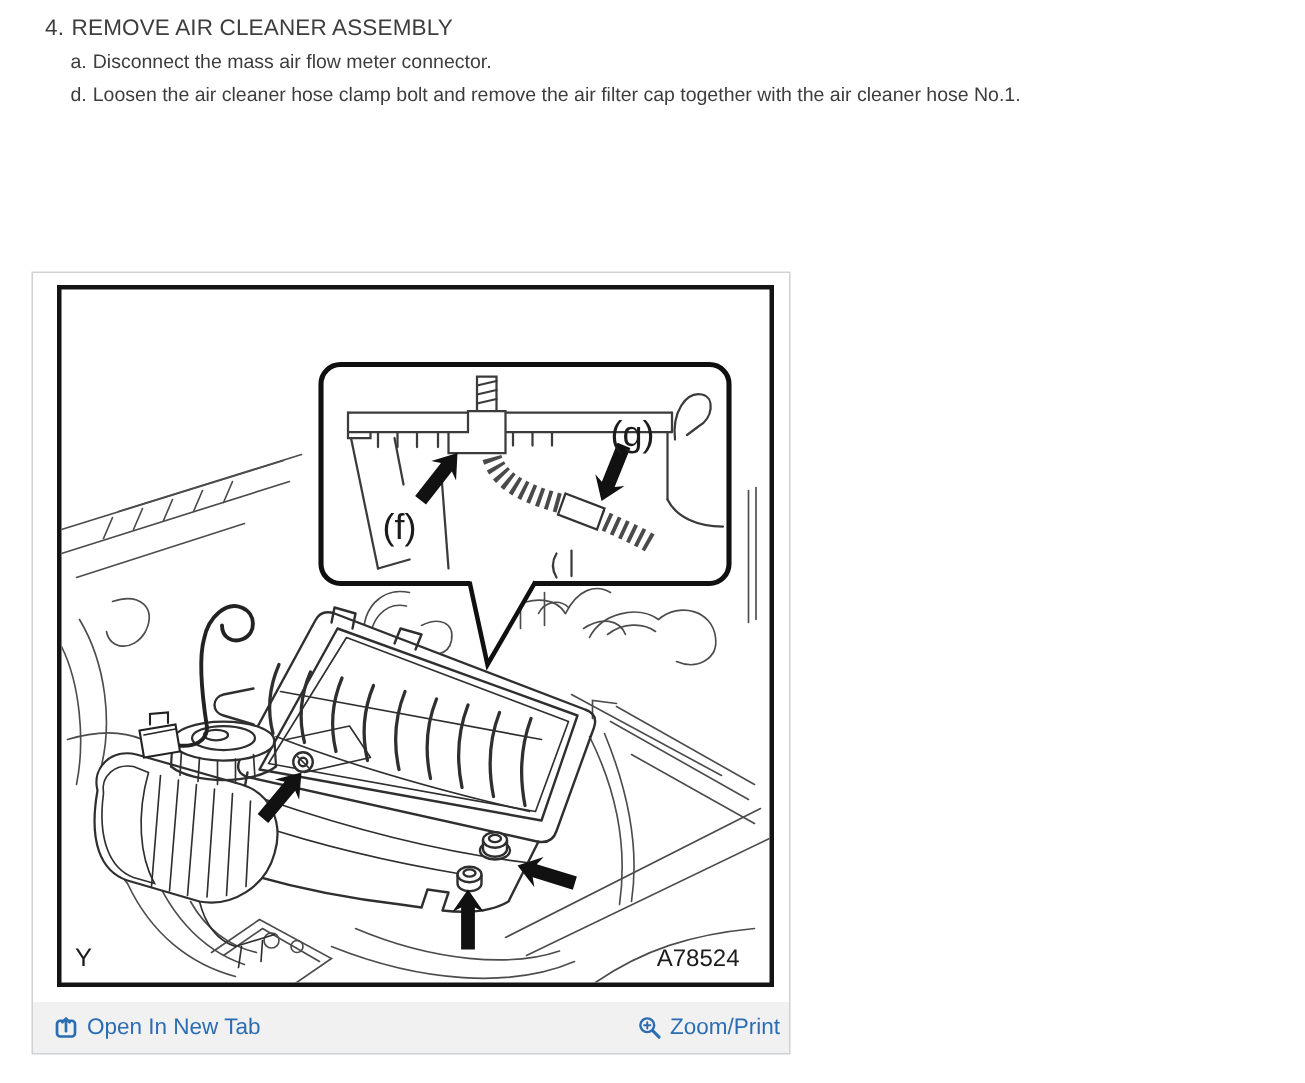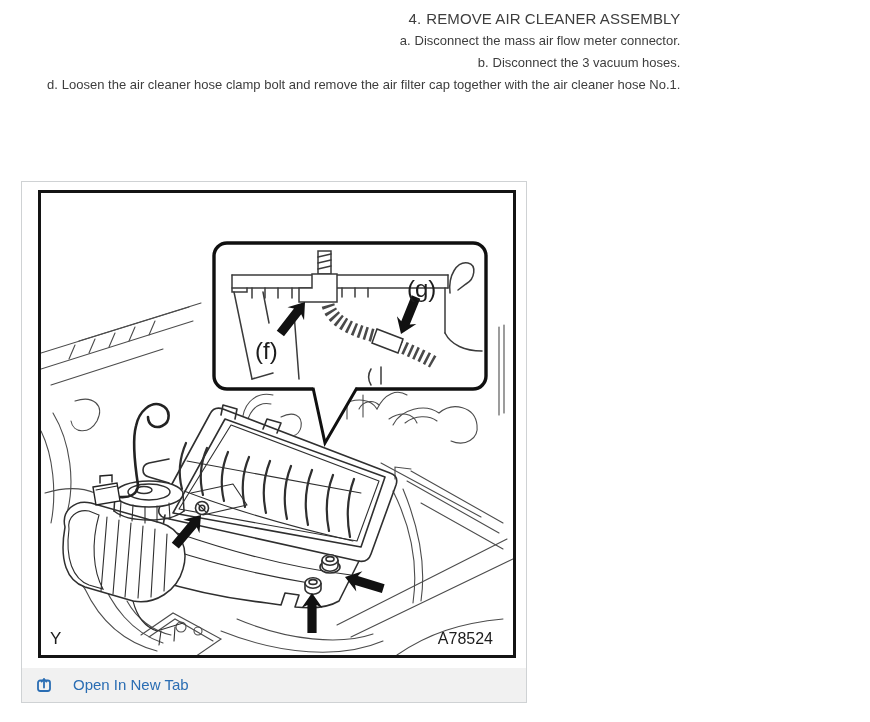--- a/index.html
+++ b/index.html
@@ -1,52 +1,51 @@
 <!DOCTYPE html>
 <html><head>
 <meta charset="utf-8">
 <style>
   html,body{margin:0;padding:0;background:#ffffff;}
   body{width:870px;height:722px;position:relative;font-family:"Liberation Sans",sans-serif;overflow:hidden;}
 
   
-  .doc{position:absolute;top:8px;left:30px;color:#3d3d3d;text-align:right;}
+  .doc{position:absolute;top:8px;left:30px;color:#3d3d3d;}
   .doc-title{font-size:15px;line-height:22px;letter-spacing:.1px;}
   .doc-title .num{margin-right:5px;}
   .steps{margin-left:17px;margin-top:0;}
   .step{font-size:13px;line-height:22px;white-space:nowrap;}
   .step .letter{margin-right:4px;}
 
   
   .figure-card{position:absolute;left:21px;top:181px;width:506px;height:522px;
     border:1px solid #cfd2d4;background:#fff;box-sizing:border-box;}
   .figure-frame{position:absolute;left:16px;top:8px;width:472px;height:462px;
     border:3px solid #141414;background:#fff;}
   .figure-frame svg{display:block;}
 
   
   .fig-toolbar{position:absolute;left:0;right:0;bottom:0;height:34px;background:#f1f1f1;}
   .fig-toolbar a{color:#2a6db3;text-decoration:none;font-size:15px;line-height:34px;
-    display:flex;align-items:center;gap:21px;position:absolute;top:0;height:34px;}
+    display:flex;align-items:center;gap:6px;position:absolute;top:0;height:34px;}
   .fig-toolbar a.left{left:14px;}
   .fig-toolbar a.right{right:6px;}
   .tb-icon{display:inline-flex;width:16px;height:16px;}
 
   svg text{font-family:"Liberation Sans",sans-serif;fill:#1c1c1c;}
 </style>
 </head>
 <body>
 
 <div class="doc">
   <div class="doc-title">
     <span class="num">4.</span><span>REMOVE AIR CLEANER ASSEMBLY</span>
   </div>
   <div class="steps">
     <div class="step"><span class="letter">a.</span><span>Disconnect the mass air flow meter connector.</span></div>
-    <div class="step"><span class="letter">b.</span><span>Disconnect the 3 vacuum hoses.</span></div>
     <div class="step"><span class="letter">d.</span><span>Loosen the air cleaner hose clamp bolt and remove the air filter cap together with the air cleaner hose No.1.</span></div>
   </div>
 </div>
 
 <div class="figure-card">
   <div class="figure-frame">
     <svg width="472" height="462" viewBox="0 0 472 462">
       <defs>
         <path id="arr" d="M0,0 L-15,10.5 L-12,4.6 L-40,4.6 L-40,-4.6 L-12,-4.6 L-15,-10.5 Z"></path>
       </defs>
@@ -231,14 +230,24 @@
     <a href="#" class="left">
       <span class="tb-icon">
         <svg width="16" height="16" viewBox="0 0 16 16" fill="none" stroke="#2a6db3" stroke-width="1.8" stroke-linecap="round" stroke-linejoin="round">
           <path d="M6,3.5 H4.2 C3,3.5 2,4.5 2,5.7 V11.8 C2,13 3,14 4.2,14 H11.8 C13,14 14,13 14,11.8 V5.7 C14,4.5 13,3.5 11.8,3.5 H10"></path>
           <path d="M8,10.5 V2.2"></path>
             <path d="M5.6,4.6 L8,2.2 L10.4,4.6"></path>
         </svg>
       </span>
       <span>Open In New Tab</span>
     </a>
+    <a href="#" class="right">
+      <span class="tb-icon">
+        <svg width="16" height="16" viewBox="0 0 16 16" fill="none" stroke="#2a6db3" stroke-linecap="round">
+          <circle cx="6.5" cy="6.5" r="4.6" stroke-width="1.6"></circle>
+          <path d="M10.1,10.1 L14.4,14.4" stroke-width="2"></path>
+          <path d="M6.5,4.4 V8.6 M4.4,6.5 H8.6" stroke-width="1.3"></path>
+        </svg>
+      </span>
+      <span>Zoom/Print</span>
+    </a>
   </div>
 </div>
 
 </body></html>

